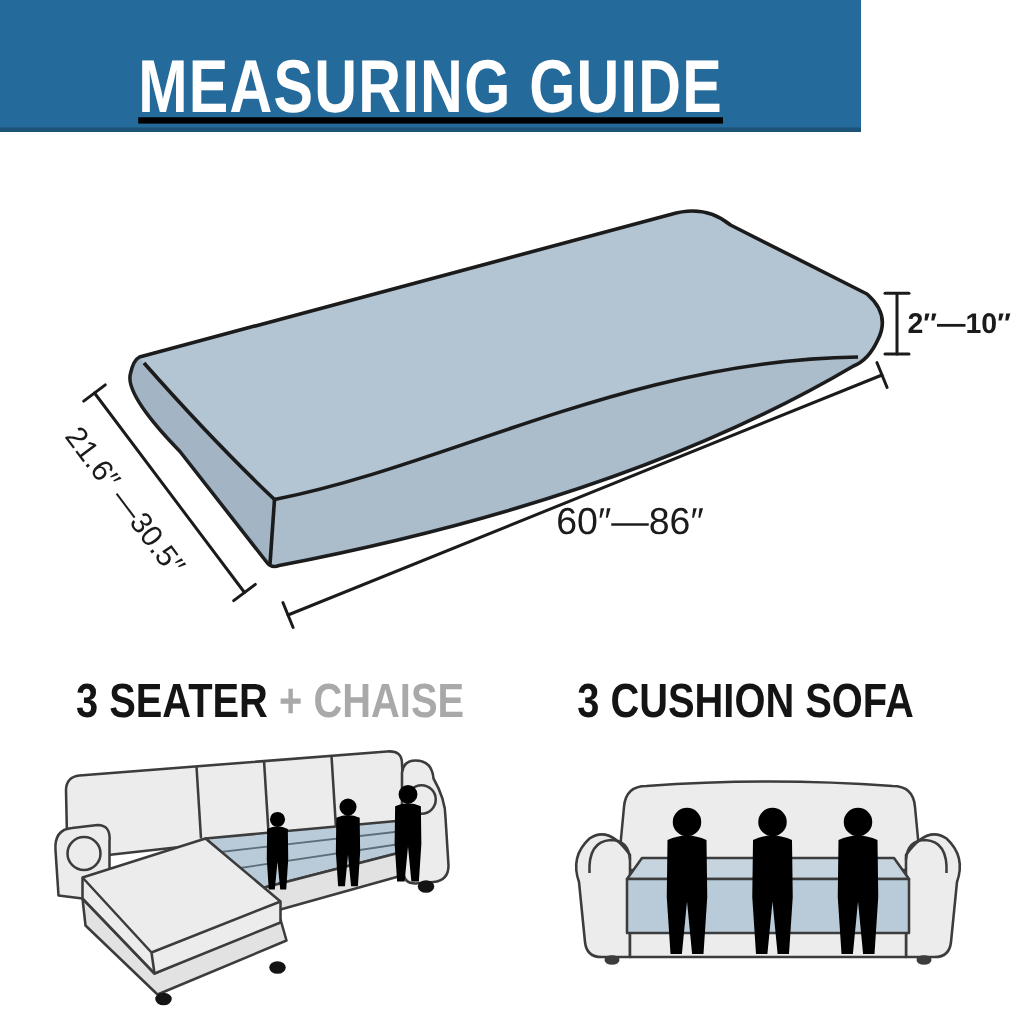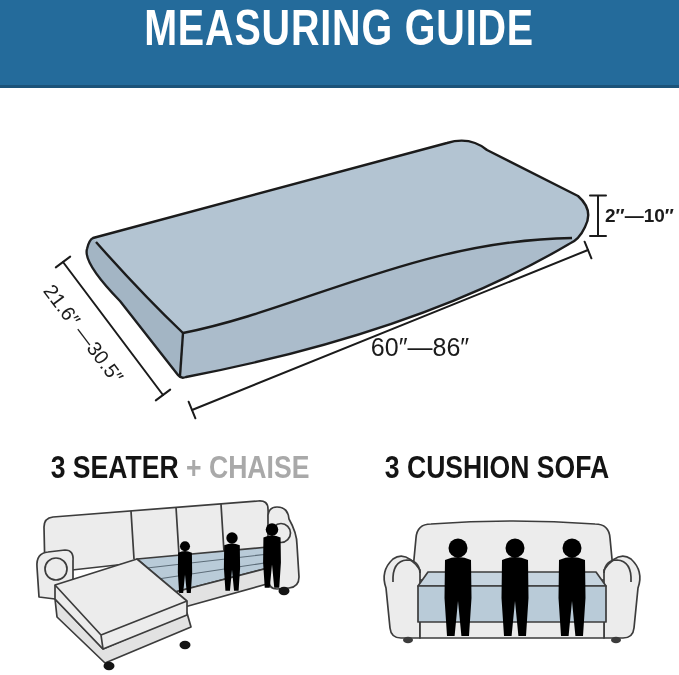--- a/index.html
+++ b/index.html
@@ -2,23 +2,23 @@
 <html><head>
 <meta charset="utf-8">
 <style>
   html,body{margin:0;padding:0;background:#ffffff;}
   .canvas{
     position:relative;width:679px;height:675px;overflow:hidden;
     background:#ffffff;font-family:"Liberation Sans",sans-serif;
   }
   
   .header{
-    position:absolute;left:0;top:0;width:679px;height:88px;
-    display:flex;align-items:flex-start;justify-content:center;
-    border-bottom:3px solid #1c5379;box-sizing:border-box;
+    position:absolute;left:0;top:0;width:574px;height:88px;
+    display:flex;align-items:flex-end;justify-content:center;
+    border-bottom:3px solid #1c5379;box-sizing:border-box;text-decoration:underline;
   }
   .header h1{
     margin:0;color:#ffffff;font-size:47px;font-weight:700;letter-spacing:1px;
     transform:scaleX(.84) scaleY(1.06);white-space:nowrap;
   }
   
   .stage{position:absolute;left:0;top:0;width:679px;height:675px;}
   .outline{stroke:#1b1b1b;stroke-width:2.4;stroke-linejoin:round;fill:none;}
   .dimline{stroke:#1b1b1b;stroke-width:2;fill:none;stroke-linecap:round;}
   .dimtext{fill:#1b1b1b;}

